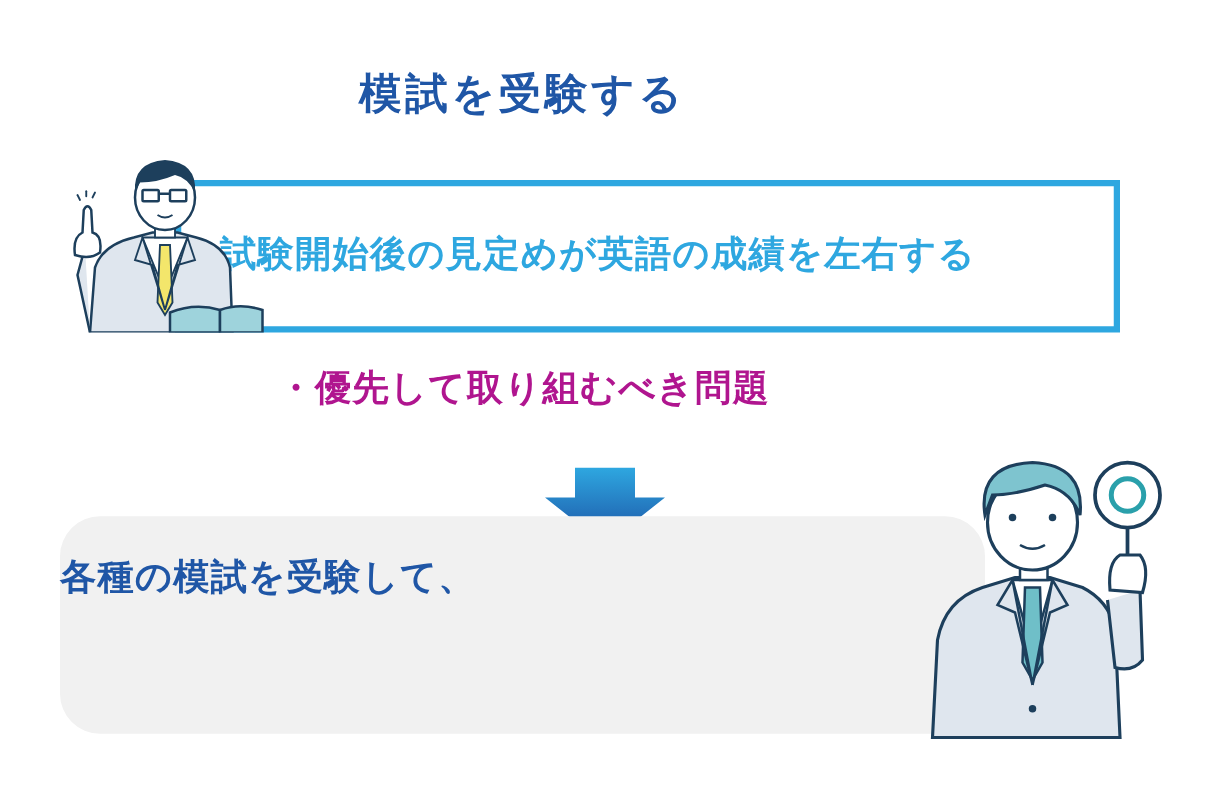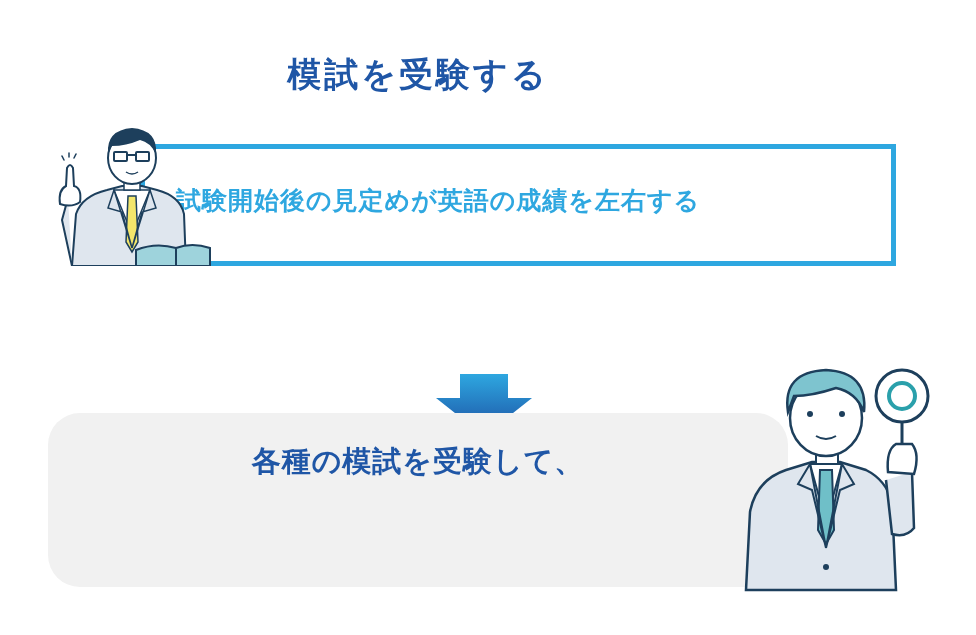--- a/index.html
+++ b/index.html
@@ -9,36 +9,36 @@
   }
   .title {
     position: absolute; left: 0; width: 836px; top: 52px; text-align: center;
     font-size: 34px; font-weight: bold; color: #1f56a6; letter-spacing: 3px;
   }
   .blue-box {
     position: absolute; left: 140px; top: 144px; width: 746px; height: 112px;
     border: 5px solid #2ea7e0; background: #fff;
   }
   .blue-box-text {
-    position: absolute; left: 176px; top: 184px; font-size: 25px; font-weight: bold;
+    position: absolute; left: 176px; top: 184px; font-size: 29px; font-weight: bold;
     color: #2ea7e0; letter-spacing: 1px; white-space: nowrap;
   }
   .person1 { position: absolute; left: 52px; top: 124px; width: 160px; height: 142px; }
   .bullets {
     position: absolute; left: 222px; top: 290px; color: #b0158f; font-size: 29px;
     font-weight: bold; line-height: 40px; letter-spacing: 1px;
   }
   .bullet-row { white-space: nowrap; }
   .arrow { position: absolute; left: 434px; top: 374px; width: 100px; height: 62px; }
   .gray-panel {
     position: absolute; left: 48px; top: 413px; width: 740px; height: 174px;
     background: #f1f1f1; border-radius: 32px;
   }
   .panel-text {
-    position: absolute; left: 48px; width: 740px; top: 440px; text-align: center;
+    position: absolute; left: 48px; width: 740px; top: 440px; text-align: left;
     color: #1f56a6; font-size: 29px; font-weight: bold; line-height: 42px; letter-spacing: 1px;
   }
   .person2 { position: absolute; left: 736px; top: 362px; width: 220px; height: 230px; }
 </style>
 </head>
 <body>
 
 <div class="title">模試を受験する</div>
 
 <div class="blue-box"></div>
@@ -75,20 +75,21 @@
   <path d="M74 48 Q80 52 86 48" fill="none" stroke="#1d3f5c" stroke-width="1.5"></path>
 
   <path d="M20 142 L10 96 L16 74" fill="#dfe6ee" stroke="#1d3f5c" stroke-width="2"></path>
   <path d="M8 80 Q6 66 14 62 L15 44 Q18 38 21 44 L22 62 Q30 64 28 78 Q20 84 8 80 Z" fill="#fff" stroke="#1d3f5c" stroke-width="2"></path>
 
   <path d="M84 126 Q104 118 124 124 L124 142 L84 142 Z" fill="#9ed3dc" stroke="#1d3f5c" stroke-width="2"></path>
   <path d="M124 124 Q140 118 158 124 L158 142 L124 142 Z" fill="#9ed3dc" stroke="#1d3f5c" stroke-width="2"></path>
 </svg>
 
 <div class="bullets">
+  <div class="bullet-row">・優先して取り組むべき問題</div>
 </div>
 
 <svg class="arrow" viewBox="0 0 100 62">
   <defs>
     <linearGradient id="ag" x1="0" y1="0" x2="0" y2="1">
       <stop offset="0" stop-color="#2ea7e0"></stop>
       <stop offset="1" stop-color="#1c4fa2"></stop>
     </linearGradient>
   </defs>
   <path d="M26 0 L74 0 L74 24 L98 24 L50 62 L2 24 L26 24 Z" fill="url(#ag)"></path>

